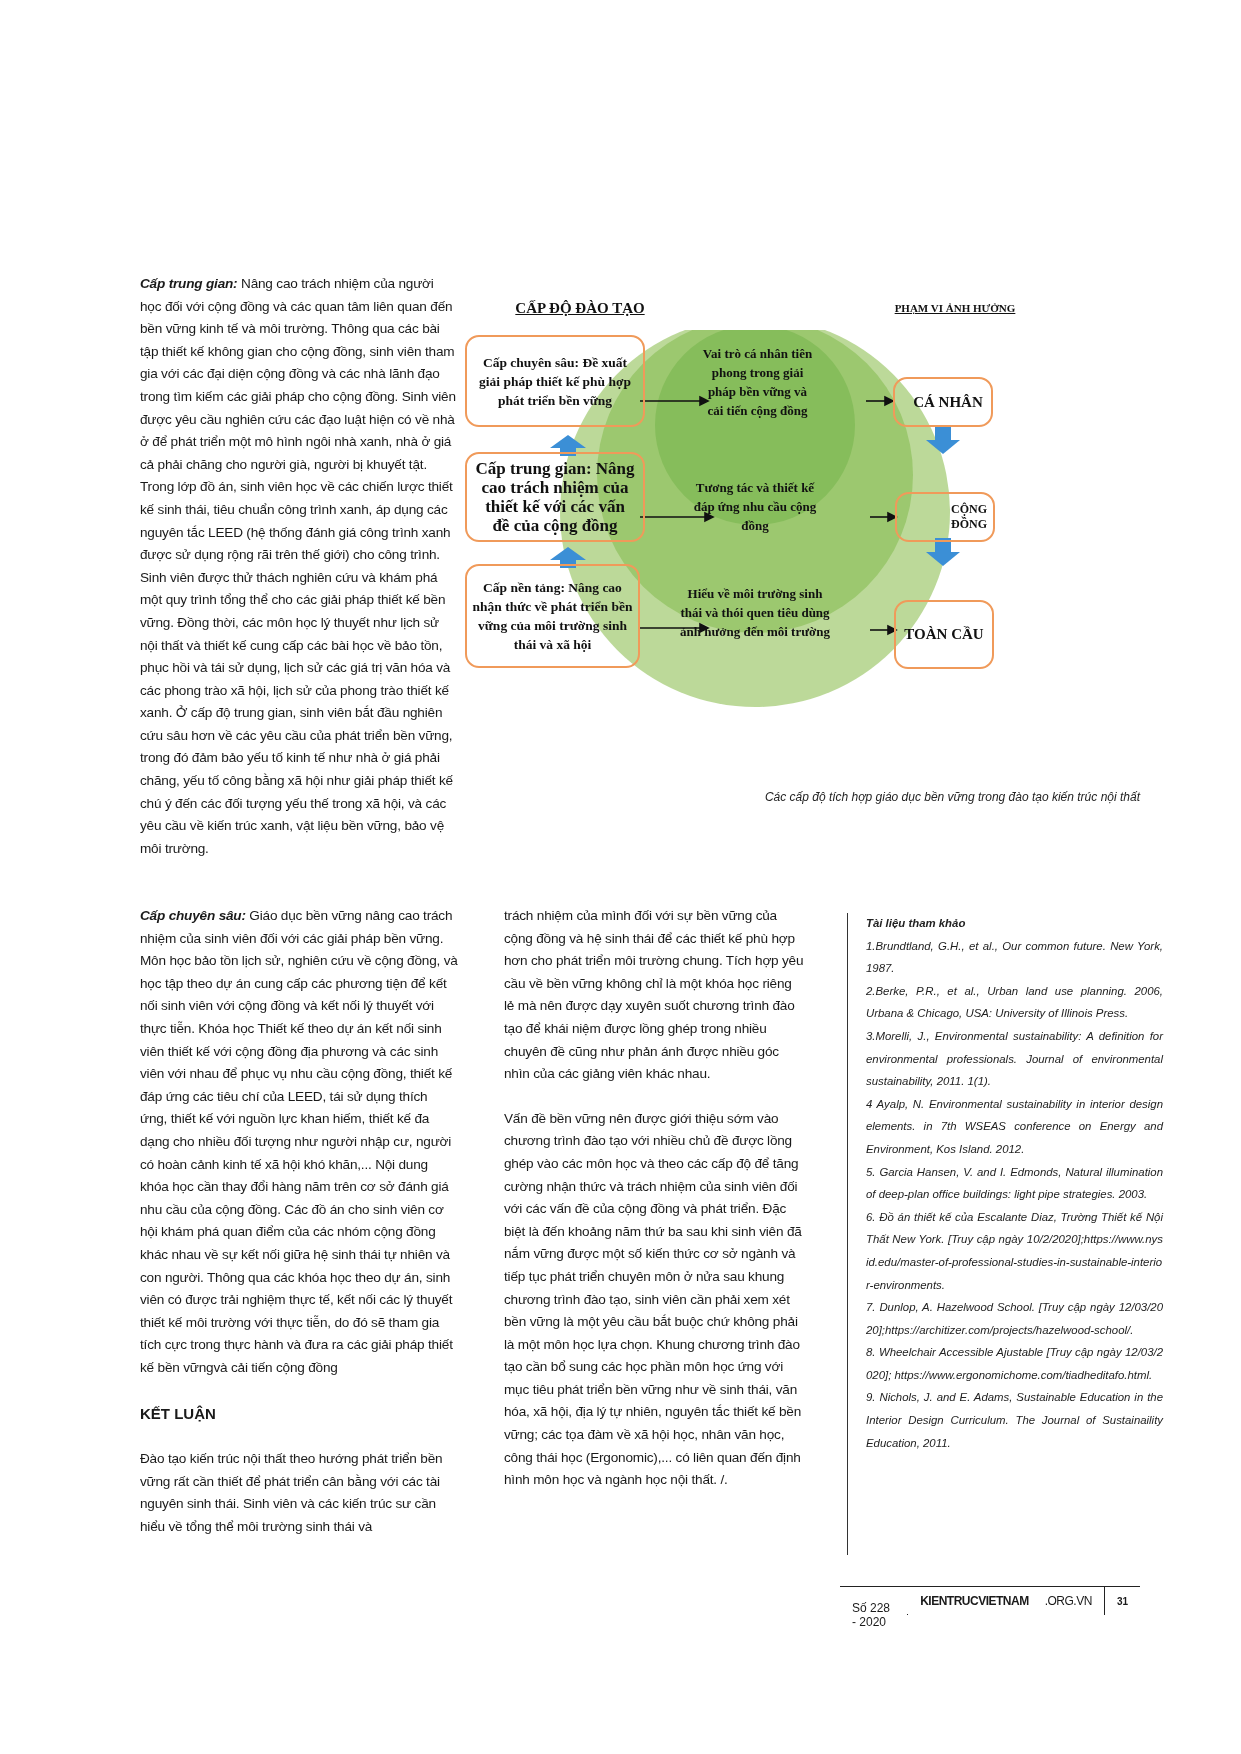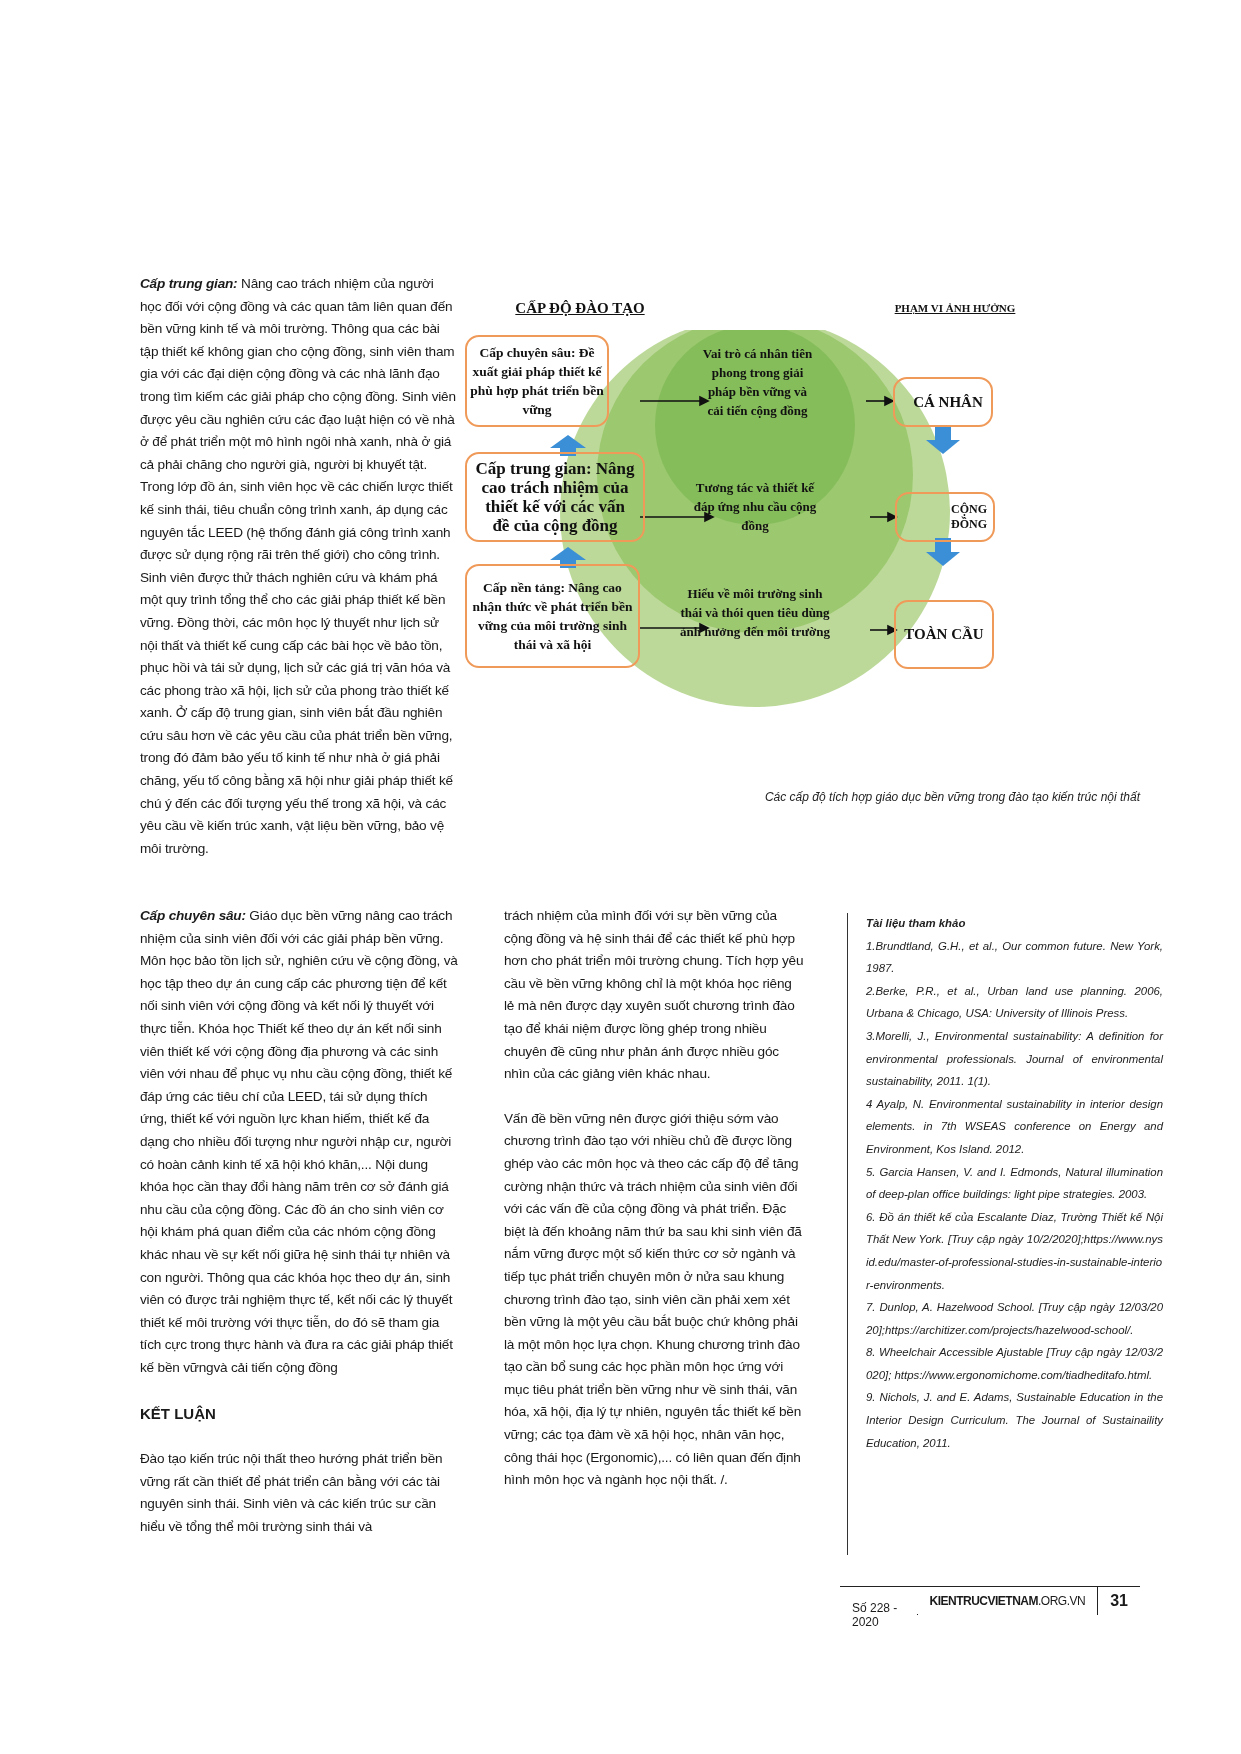--- a/index.html
+++ b/index.html
@@ -23,22 +23,22 @@
   .diagram svg { position:absolute; left:0; top:0; }
   .dtext { position:absolute; font-family:"Liberation Serif", serif; font-weight:bold; text-align:center; color:#111; }
   .box { position:absolute; border:2px solid #f09a5a; border-radius:14px; background:rgba(255,255,255,0.0); box-sizing:border-box; display:flex; align-items:center; justify-content:center; }
   .box .dtext { position:static; }
   .caption { position:absolute; left:690px; top:790px; width:450px; text-align:right; font-style:italic; font-size:12px; color:#222; }
   
   .footer { position:absolute; left:840px; top:1586px; width:300px; height:28px; border-top:1.5px solid #222; display:flex; align-items:stretch; font-size:12px; }
   .footer span { display:flex; align-items:center; padding:0 12px; }
   .footer .issue { border-right:1.5px solid #222;margin-top:27px; }
   .footer .site { border-right:1.5px solid #222; font-weight:bold; letter-spacing:-0.5px; }
-  .footer .site small { font-weight:normal; font-size:12px; }
-  .footer .pnum { font-weight:bold; font-size:16px; }
+  .footer .site small { font-weight:normal; font-size:12px;padding-left:16px; }
+  .footer .pnum { font-weight:bold; font-size:10px; }
 </style>
 </head>
 <body>
 
 <div class="col col1a">
   <p><span class="lead">Cấp trung gian:</span><span> Nâng cao trách nhiệm của người học đối với cộng đồng và các quan tâm liên quan đến bền vững kinh tế và môi trường. Thông qua các bài tập thiết kế không gian cho cộng đồng, sinh viên tham gia với các đại diện cộng đồng và các nhà lãnh đạo trong tìm kiếm các giải pháp cho cộng đồng. Sinh viên được yêu cầu nghiên cứu các đạo luật hiện có về nhà ở để phát triển một mô hình ngôi nhà xanh, nhà ở giá cả phải chăng cho người già, người bị khuyết tật. Trong lớp đồ án, sinh viên học về các chiến lược thiết kế sinh thái, tiêu chuẩn công trình xanh, áp dụng các nguyên tắc LEED (hệ thống đánh giá công trình xanh được sử dụng rộng rãi trên thế giới) cho công trình. Sinh viên được thử thách nghiên cứu và khám phá một quy trình tổng thể cho các giải pháp thiết kế bền vững. Đồng thời, các môn học lý thuyết như lịch sử nội thất và thiết kế cung cấp các bài học về bảo tồn, phục hồi và tái sử dụng, lịch sử các giá trị văn hóa và các phong trào xã hội, lịch sử của phong trào thiết kế xanh. Ở cấp độ trung gian, sinh viên bắt đầu nghiên cứu sâu hơn về các yêu cầu của phát triển bền vững, trong đó đảm bảo yếu tố kinh tế như nhà ở giá phải chăng, yếu tố công bằng xã hội như giải pháp thiết kế chú ý đến các đối tượng yếu thế trong xã hội, và các yêu cầu về kiến trúc xanh, vật liệu bền vững, bảo vệ môi trường.</span></p>
 </div>
 
 <div class="diagram">
   <svg width="640" height="460" viewBox="0 0 640 460">
@@ -68,21 +68,21 @@
       <polygon points="416,110 450,110 433,124"></polygon>
       <polygon points="425,222 441,222 441,208 425,208"></polygon>
       <polygon points="416,222 450,222 433,236"></polygon>
     </g>
     <line x1="0" y1="0" x2="0" y2="0"></line>
   </svg>
 
   <div class="dtext" style="left:-20px; top:-30px; width:180px; font-size:15px; text-decoration:underline;">CẤP ĐỘ ĐÀO TẠO</div>
   <div class="dtext" style="left:355px; top:-28px; width:180px; font-size:11px; text-decoration:underline;">PHẠM VI ẢNH HƯỞNG</div>
 
-  <div class="box" style="left:-45px; top:5px; width:144px; height:92px;">
+  <div class="box" style="left:-45px; top:5px; width:180px; height:92px;">
     <div class="dtext" style="font-size:13.5px; line-height:19px; width:160px;">Cấp chuyên sâu: Đề xuất giải pháp thiết kế phù hợp phát triển bền vững</div>
   </div>
   <div class="box" style="left:-45px; top:122px; width:180px; height:90px;">
     <div class="dtext" style="font-size:17px; line-height:19px; width:160px;">Cấp trung gian: Nâng cao trách nhiệm của thiết kế với các vấn đề của cộng đồng</div>
   </div>
   <div class="box" style="left:-45px; top:234px; width:175px; height:104px;">
     <div class="dtext" style="font-size:13.5px; line-height:19px; width:160px;">Cấp nền tảng: Nâng cao nhận thức về phát triển bền vững của môi trường sinh thái và xã hội</div>
   </div>
 
   <div class="dtext" style="left:190px; top:14px; width:115px; font-size:13px; line-height:19px;">Vai trò cá nhân tiên phong trong giải pháp bền vững và cải tiến cộng đồng</div>

